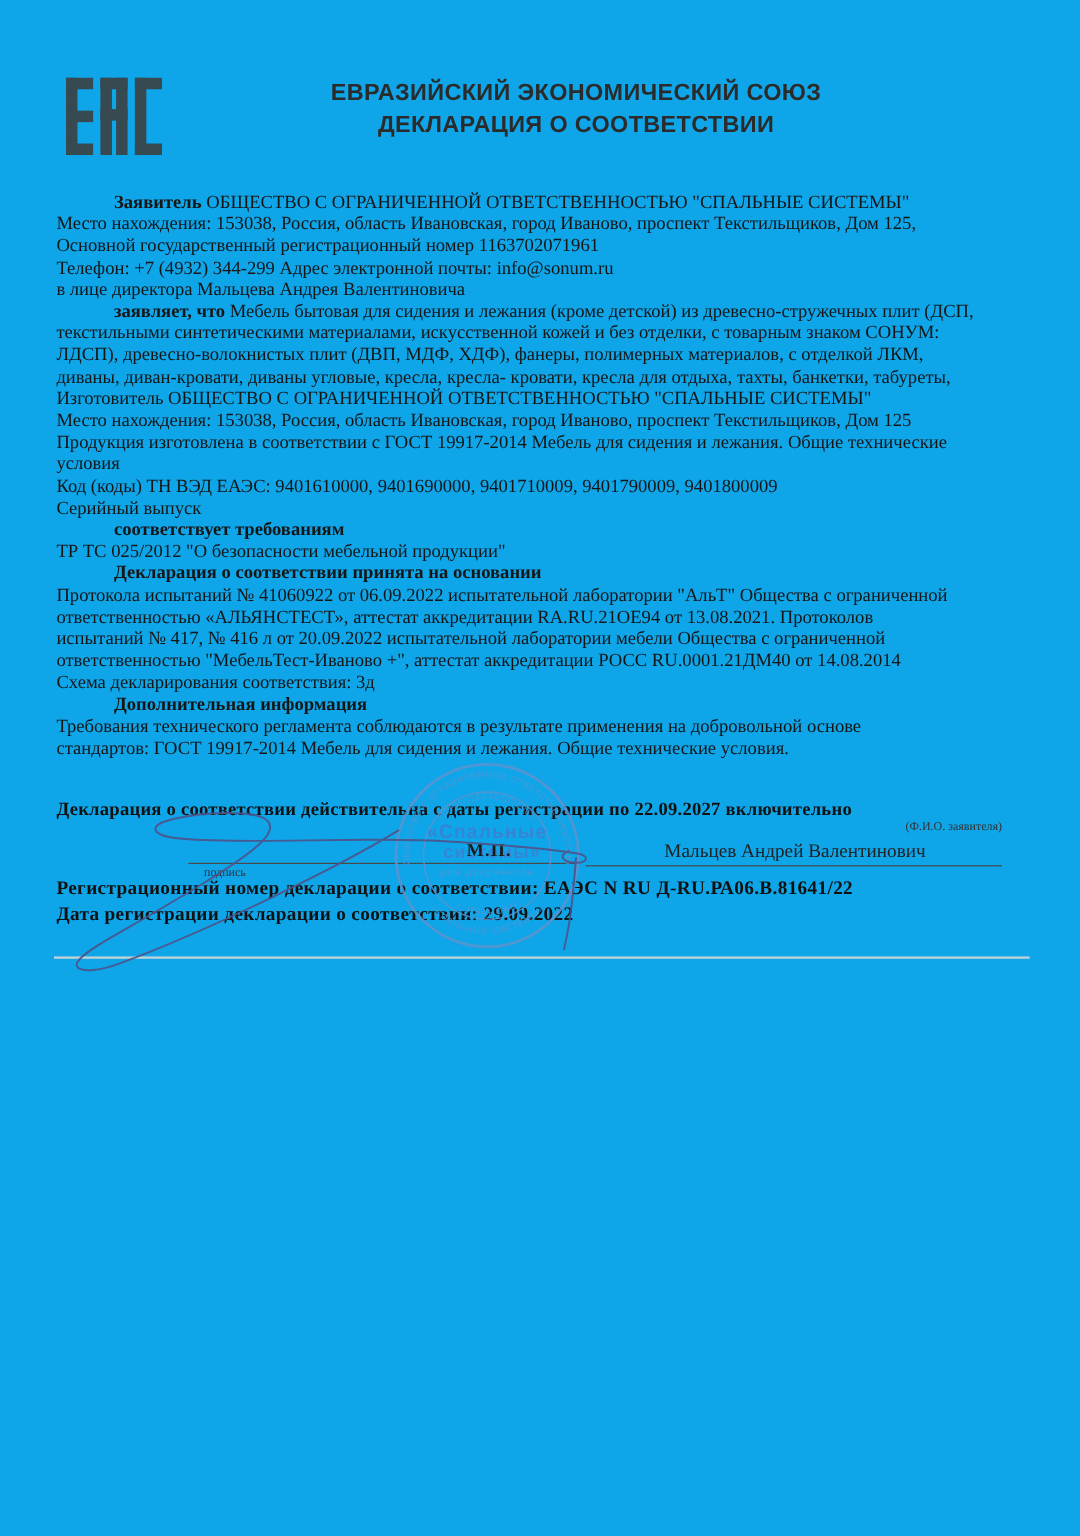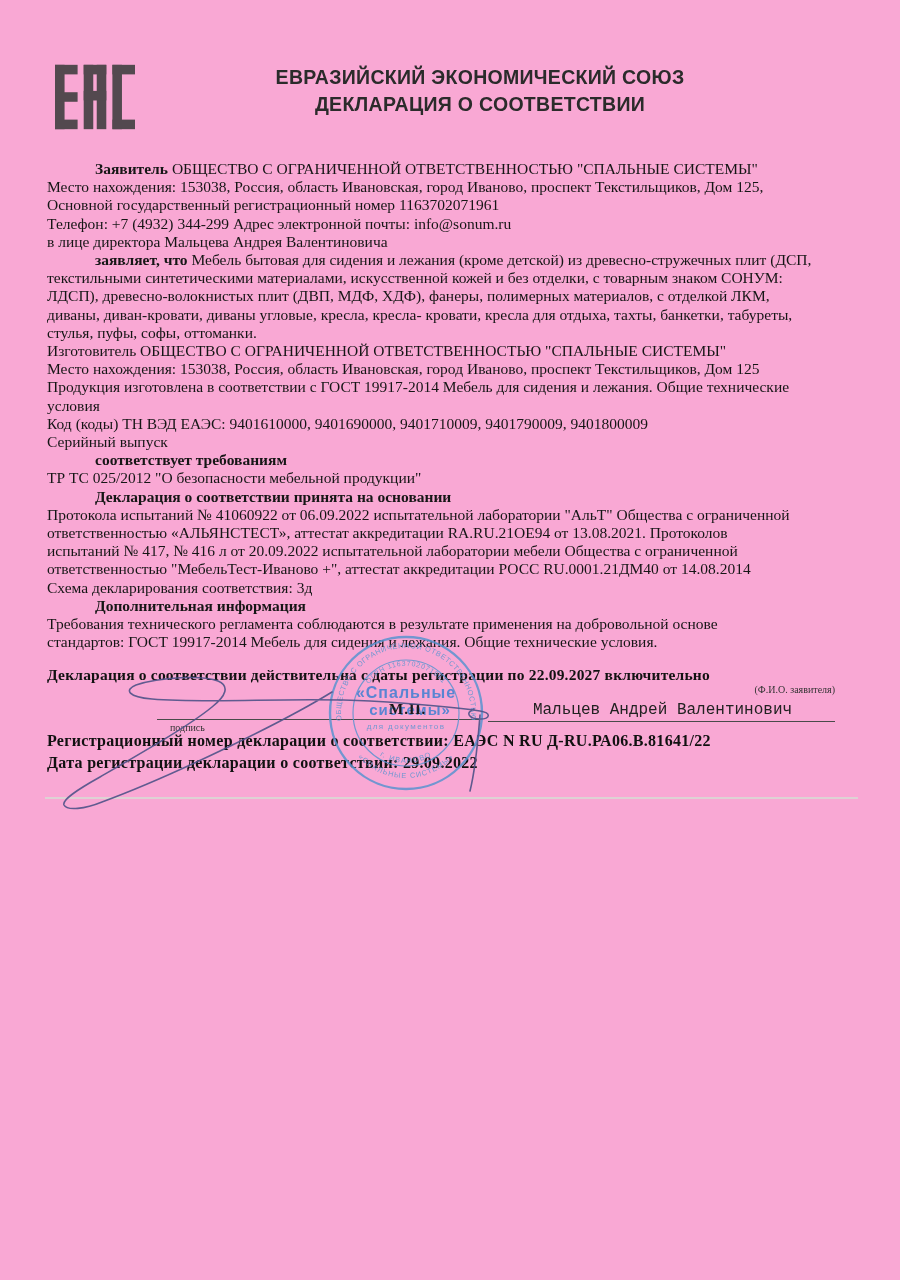--- a/index.html
+++ b/index.html
@@ -1,33 +1,33 @@
 <!DOCTYPE html>
 <html><head>
 <meta charset="utf-8">
 <style>
   html,body{margin:0;padding:0;background:#ffffff;}
-  .page{position:relative;width:900px;height:1280px;background:#f9a8d4;overflow:hidden;
+  .page{position:relative;width:900px;height:1280px;background:#0ea5e9;overflow:hidden;
         font-family:"Liberation Serif",serif;color:#1a1a1a;}
   .logo{position:absolute;left:55px;top:62px;width:80px;height:70px;}
   .header{position:absolute;left:90px;top:64px;width:780px;text-align:center;
           font-family:"Liberation Sans",sans-serif;font-weight:700;font-size:19.5px;
           line-height:27px;color:#2b2b2b;letter-spacing:.3px;}
   .doc-body{position:absolute;left:47px;top:160px;width:815px;font-size:15.5px;
             line-height:18.2px;color:#161616;}
   .doc-body .line{white-space:nowrap;}
   .doc-body b{font-weight:700;margin-left:48px;}
   .validity{position:absolute;left:47px;top:666px;font-size:15.5px;font-weight:700;
             letter-spacing:.2px;color:#121212;white-space:nowrap;}
   .sig-line-left{position:absolute;left:157px;top:719px;width:322px;height:0;
                  border-top:1.4px solid #4a4a4a;}
   .sig-caption{position:absolute;left:170px;top:722px;width:130px;text-align:left;
                font-size:10px;color:#333;}
   .fio-name{position:absolute;left:490px;top:701px;width:345px;text-align:center;
-            font-size:16px;color:#222;font-family:Liberation Mono, monospace;}
+            font-size:16px;color:#222;}
   .fio-line{position:absolute;left:488px;top:721px;width:347px;height:0;
             border-top:1.4px solid #4a4a4a;}
   .fio-caption{position:absolute;left:490px;top:684px;width:345px;text-align:right;
                font-size:10px;color:#333;}
   .reg-number{position:absolute;left:47px;top:732px;font-size:16px;font-weight:700;
               letter-spacing:.3px;color:#111;white-space:nowrap;}
   .reg-date{position:absolute;left:47px;top:754px;font-size:16px;font-weight:700;
             letter-spacing:.3px;color:#111;white-space:nowrap;}
   .separator{position:absolute;left:45px;top:797px;width:813px;height:2px;
              background:#d9d9d3;opacity:.85;}
@@ -69,21 +69,20 @@
   <div class="doc-body">
       <div class="line"><b>Заявитель</b> ОБЩЕСТВО С ОГРАНИЧЕННОЙ ОТВЕТСТВЕННОСТЬЮ "СПАЛЬНЫЕ СИСТЕМЫ"</div>
       <div class="line">Место нахождения: 153038, Россия, область Ивановская, город Иваново, проспект Текстильщиков, Дом 125,</div>
       <div class="line">Основной государственный регистрационный номер 1163702071961</div>
       <div class="line">Телефон: +7 (4932) 344-299 Адрес электронной почты: info@sonum.ru</div>
       <div class="line">в лице директора Мальцева Андрея Валентиновича</div>
       <div class="line"><b>заявляет, что</b> Мебель бытовая для сидения и лежания (кроме детской) из древесно-стружечных плит (ДСП,</div>
       <div class="line">текстильными синтетическими материалами, искусственной кожей и без отделки, с товарным знаком СОНУМ:</div>
       <div class="line">ЛДСП), древесно-волокнистых плит (ДВП, МДФ, ХДФ), фанеры, полимерных материалов, с отделкой ЛКМ,</div>
       <div class="line">диваны, диван-кровати, диваны угловые, кресла, кресла- кровати, кресла для отдыха, тахты, банкетки, табуреты,</div>
-      <div class="line">стулья, пуфы, софы, оттоманки.</div>
       <div class="line">Изготовитель ОБЩЕСТВО С ОГРАНИЧЕННОЙ ОТВЕТСТВЕННОСТЬЮ "СПАЛЬНЫЕ СИСТЕМЫ"</div>
       <div class="line">Место нахождения: 153038, Россия, область Ивановская, город Иваново, проспект Текстильщиков, Дом 125</div>
       <div class="line">Продукция изготовлена в соответствии с ГОСТ 19917-2014 Мебель для сидения и лежания. Общие технические</div>
       <div class="line">условия</div>
       <div class="line">Код (коды) ТН ВЭД ЕАЭС: 9401610000, 9401690000, 9401710009, 9401790009, 9401800009</div>
       <div class="line">Серийный выпуск</div>
       <div class="line"><b>соответствует требованиям</b></div>
       <div class="line">ТР ТС 025/2012 "О безопасности мебельной продукции"</div>
       <div class="line"><b>Декларация о соответствии принята на основании</b></div>
       <div class="line">Протокола испытаний № 41060922 от 06.09.2022 испытательной лаборатории "АльТ" Общества с ограниченной</div>

